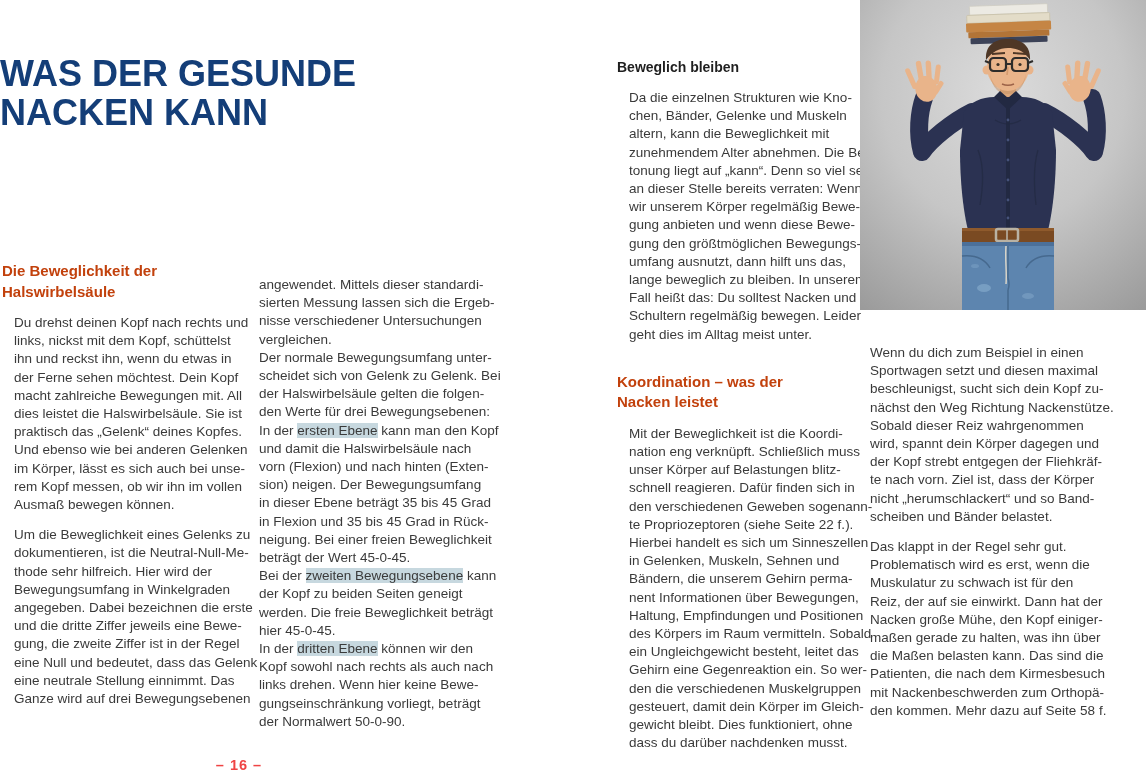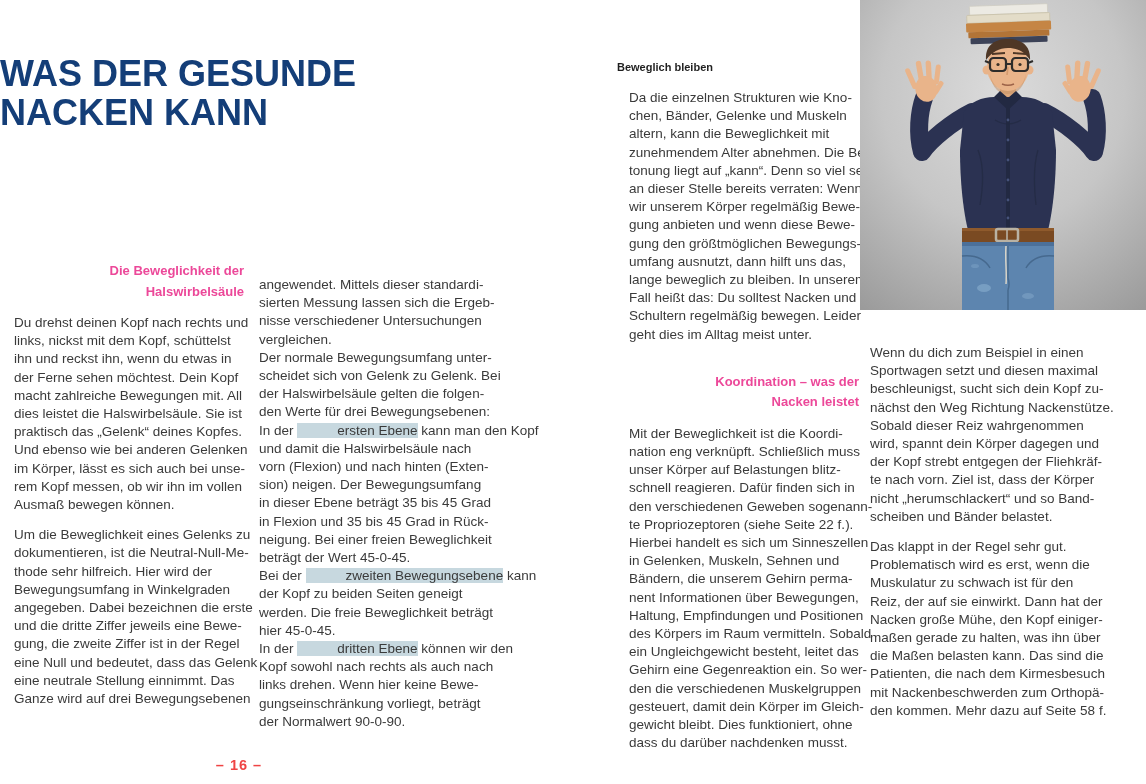--- a/index.html
+++ b/index.html
@@ -11,30 +11,30 @@
     position:absolute;left:0;top:54px;width:481px;
     font-size:36px;line-height:39px;font-weight:bold;color:#143e78;white-space:pre;
   }
   .intro{
     position:absolute;left:5px;top:151px;width:471px;text-align:center;
     font-size:15px;line-height:21.5px;color:#2e7db6;white-space:pre;
   }
   .col{position:absolute;font-size:13.5px;line-height:18.2px;color:#3a3a3a;}
   .col p{margin:12px;white-space:pre;}
   .h-blue{
-    font-size:13px;line-height:20.5px;font-weight:bold;color:#ec4899;
-    margin:0 0 3px 0;white-space:pre;text-align:right;
+    font-size:15px;line-height:20.5px;font-weight:bold;color:#c2410c;
+    margin:0 0 3px 0;white-space:pre;
   }
   .h-blue.mt{margin-top:28px;}
   .h-dark{
-    font-size:11px;line-height:19px;font-weight:bold;color:#1f1f1f;
+    font-size:14px;line-height:19px;font-weight:bold;color:#1f1f1f;
     margin:13px 0 3px 0;white-space:pre;
   }
   .h-dark.first{margin-top:0;margin-bottom:6px;}
-  .hl{background:#c7d8df;padding-left:40px;}
+  .hl{background:#c7d8df;}
   .page-num{
     position:absolute;top:757px;text-align:center;
     font-size:14.5px;font-weight:bold;color:#ef4444;letter-spacing:1px;
   }
   .photo{position:absolute;left:860px;top:0;width:286px;height:310px;}
   .photo svg{display:block;}
 </style>
 </head>
 <body>
 
@@ -88,21 +88,21 @@
 neigung. Bei einer freien Beweglichkeit
 beträgt der Wert 45-0-45.
 Bei der </span><span class="hl">zweiten Bewegungsebene</span><span> kann
 der Kopf zu beiden Seiten geneigt
 werden. Die freie Beweglichkeit beträgt
 hier 45-0-45.
 In der </span><span class="hl">dritten Ebene</span><span> können wir den
 Kopf sowohl nach rechts als auch nach
 links drehen. Wenn hier keine Bewe-
 gungseinschränkung vorliegt, beträgt
-der Normalwert 90-0-90.</span></p>
+der Normalwert 50-0-90.</span></p>
   </div>
 
   <div class="col" style="left:617px;top:58px;width:242px">
     <div class="h-dark first">Beweglich bleiben</div>
     <p>Da die einzelnen Strukturen wie Kno-
 chen, Bänder, Gelenke und Muskeln
 altern, kann die Beweglichkeit mit
 zunehmendem Alter abnehmen. Die Be-
 tonung liegt auf „kann“. Denn so viel sei
 an dieser Stelle bereits verraten: Wenn

